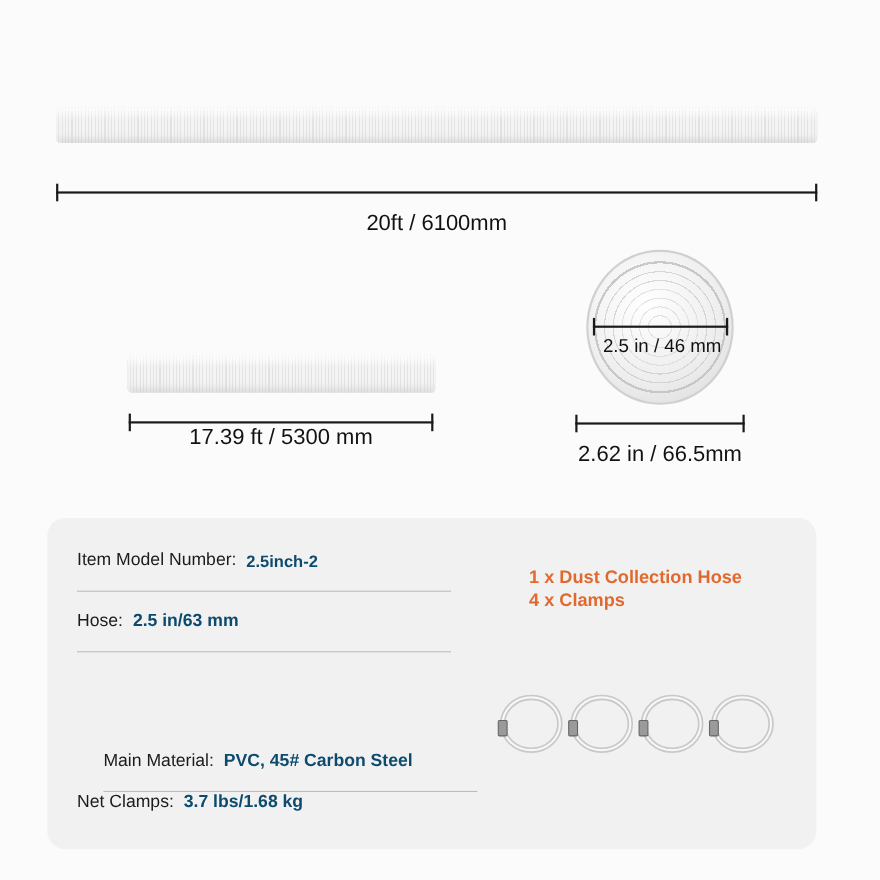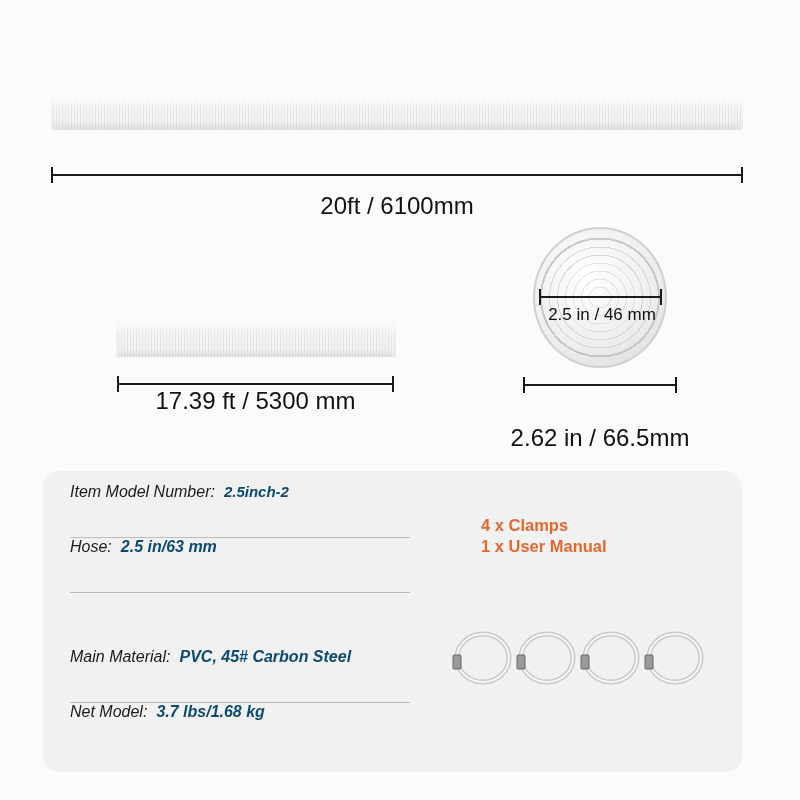--- a/index.html
+++ b/index.html
@@ -13,37 +13,37 @@
     background: repeating-linear-gradient(90deg, #f4f4f4 0px, #f4f4f4 2px, #e3e3e3 2px, #e3e3e3 3px);
     border-radius: 4px;
     box-shadow: inset 0 6px 8px rgba(255,255,255,0.8), inset 0 -4px 6px rgba(200,200,200,0.5);
   }
   .dim-line { position: absolute; height: 2px; background: #1a1a1a; }
   .dim-line::before, .dim-line::after {
     content: ""; position: absolute; top: -7px; width: 2px; height: 16px; background: #1a1a1a;
   }
   .dim-line::before { left: 0; }
   .dim-line::after { right: 0; }
-  .dim-label { position: absolute; font-size: 24px; color: #111; text-align: center; white-space: nowrap; }
+  .dim-label { position: absolute; font-size: 20px; color: #111; text-align: center; white-space: nowrap; }
   
   .coil {
     border-radius: 50%;
     background:
       radial-gradient(circle at 50% 50%, transparent 0 10px, rgba(210,210,210,0.6) 10px 11px, transparent 11px 18px, rgba(210,210,210,0.6) 18px 19px, transparent 19px 26px, rgba(210,210,210,0.6) 26px 27px, transparent 27px 34px, rgba(210,210,210,0.6) 34px 35px, transparent 35px 42px, rgba(200,200,200,0.7) 42px 43px, transparent 43px 50px, rgba(200,200,200,0.7) 50px 51px, transparent 51px 58px, rgba(190,190,190,0.8) 58px 60px, transparent 60px),
       radial-gradient(circle at 40% 35%, #ffffff 0%, #ededed 60%, #d8d8d8 100%);
     border: 2px solid #d0d0d0;
   }
   
   .panel {
     left: 43px; top: 471px; width: 699px; height: 301px;
     background: #f1f1f1; border-radius: 16px;
   }
   .spec-row {
     position: absolute; left: 27px; width: 340px; height: 54px;
-    border-bottom: 1px solid #bdbdbd; display: flex; font-size: 16px; font-style: italic;
+    border-bottom: 1px solid #bdbdbd; display: flex; align-items: center; font-size: 16px;
   }
   .spec-row.last { border-bottom: none; }
   .spec-label { color: #1b1b1b; }
   .spec-value { color: #0c4a6e; font-weight: bold; margin-left: 9px; }
   .package {
     position: absolute; left: 438px; top: 44px; color: #e2692e; font-weight: bold; font-size: 16.5px; line-height: 21px;
   }
   .clamp { position: absolute; width: 62px; height: 62px; }
 </style>
 </head>
@@ -54,43 +54,43 @@
 <div class="dim-label" style="left:51px; top:192px; width:692px;">20ft / 6100mm</div>
 
 <div class="abs hose" style="left:116px; top:323px; width:280px; height:34px;"></div>
 <div class="dim-line" style="left:117px; top:383px; width:277px;"></div>
 <div class="dim-label" style="left:117px; top:387px; width:277px;">17.39 ft / 5300 mm</div>
 
 <div class="abs coil" style="left:533px; top:227px; width:130px; height:137px;"></div>
 <div class="dim-line" style="left:539px; top:296px; width:123px;"></div>
 <div class="dim-label" style="left:532px; top:305px; width:140px; font-size:17px;">2.5 in / 46 mm</div>
 <div class="dim-line" style="left:523px; top:384px; width:154px;"></div>
-<div class="dim-label" style="left:500px; top:424px; width:200px;">2.62 in / 66.5mm</div>
+<div class="dim-label" style="left:500px; top:402px; width:200px;">2.62 in / 66.5mm</div>
 
 <div class="abs panel">
   <div class="spec-row" style="top:12px;">
     <span class="spec-label">Item Model Number:</span>
     <span class="spec-value" style="font-size:15px;">2.5inch-2</span>
   </div>
   <div class="spec-row" style="top:67px;">
     <span class="spec-label">Hose:</span>
     <span class="spec-value">2.5 in/63 mm</span>
   </div>
-  <div class="spec-row" style="top:177px;">
+  <div class="spec-row" style="top:194px;margin-left:24px;">
     <span class="spec-label">Main Material:</span>
     <span class="spec-value">PVC, 45# Carbon Steel</span>
   </div>
   <div class="spec-row last" style="top:232px;">
-    <span class="spec-label">Net Model:</span>
+    <span class="spec-label">Net Clamps:</span>
     <span class="spec-value">3.7 lbs/1.68 kg</span>
   </div>
 
   <div class="package">
+    <div>1 x Dust Collection Hose</div>
     <div>4 x Clamps</div>
-    <div>1 x User Manual</div>
   </div>
 
   <svg class="clamp" style="left:407px; top:157px;" viewBox="0 0 62 62">
     <ellipse cx="33" cy="30" rx="26" ry="24" fill="none" stroke="#c8c8c8" stroke-width="5"></ellipse>
     <ellipse cx="33" cy="30" rx="26" ry="24" fill="none" stroke="#f6f6f6" stroke-width="2"></ellipse>
     <rect x="3" y="27" width="8" height="14" rx="1" fill="#9a9a9a" stroke="#666" stroke-width="1"></rect>
   </svg>
   <svg class="clamp" style="left:471px; top:157px;" viewBox="0 0 62 62">
     <ellipse cx="33" cy="30" rx="26" ry="24" fill="none" stroke="#c8c8c8" stroke-width="5"></ellipse>
     <ellipse cx="33" cy="30" rx="26" ry="24" fill="none" stroke="#f6f6f6" stroke-width="2"></ellipse>

